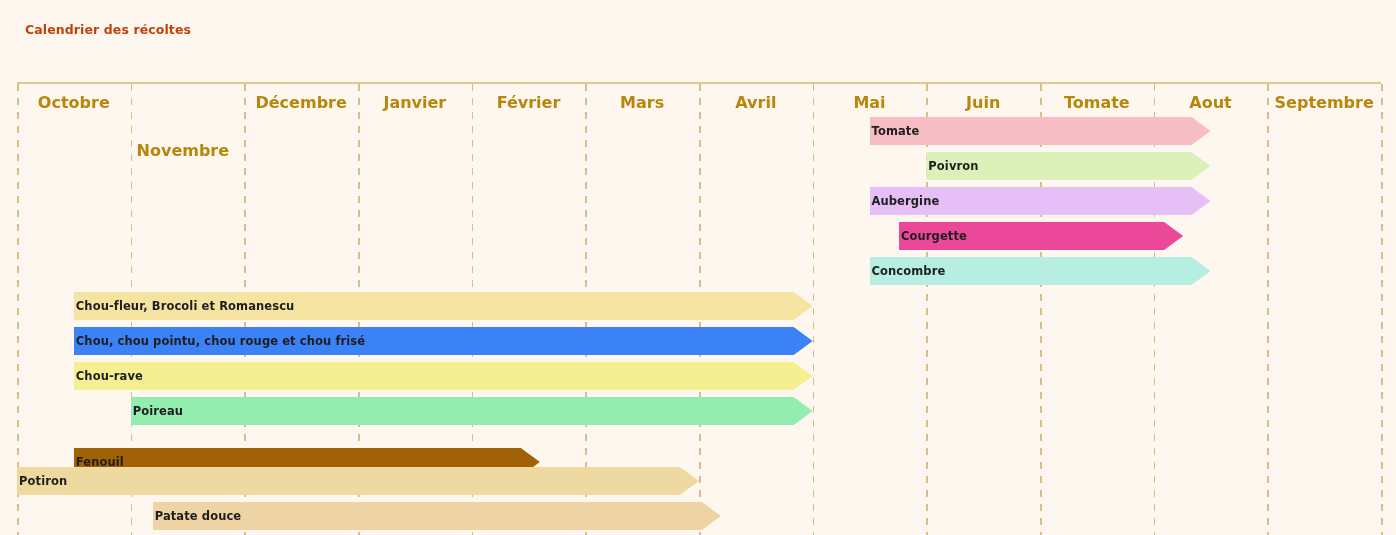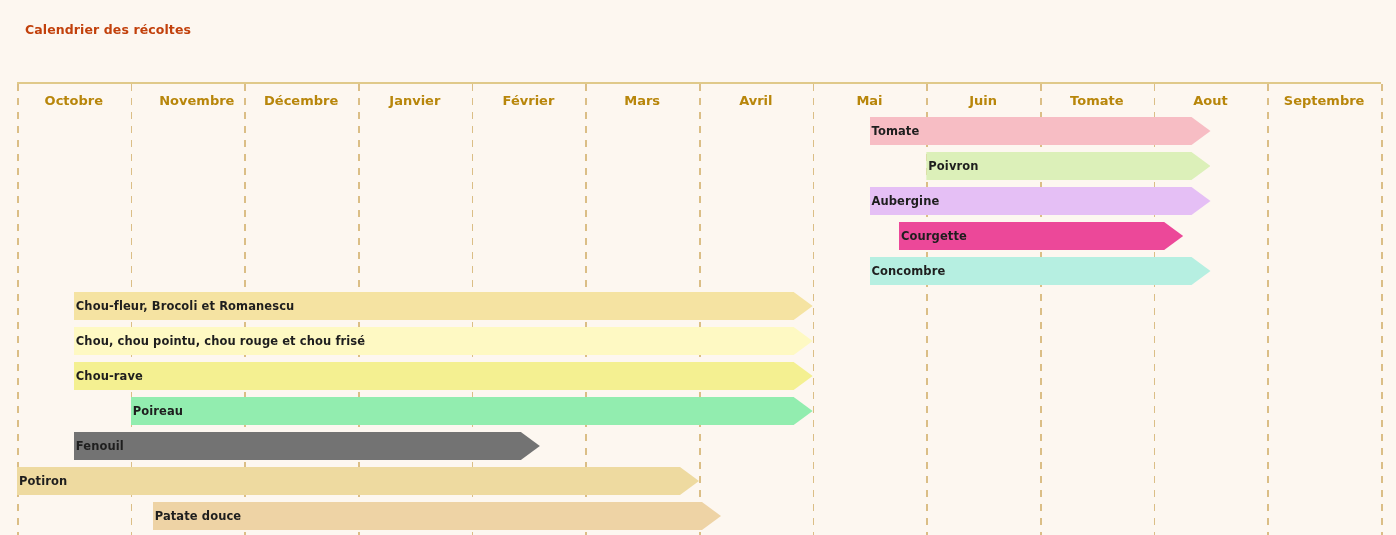--- a/index.html
+++ b/index.html
@@ -48,21 +48,21 @@
     left: 0;
     top: 0;
     width: 1364px;
     height: 2px;
     background: #E0C98A;
   }
 
   .month-label {
     position: absolute;
     top: 11px;
-    font-size: 13px;
+    font-size: 16px;
     font-weight: bold;
     color: #B8860B;
     text-align: center;
     white-space: nowrap;
   }
 
   .gridline {
     position: absolute;
     top: 2px;
     width: 1.6px;
@@ -111,21 +111,21 @@
         <div class="gridline" style="left: 682px;"></div>
         <div class="gridline" style="left: 795.667px;"></div>
         <div class="gridline" style="left: 909.333px;"></div>
         <div class="gridline" style="left: 1023px;"></div>
         <div class="gridline" style="left: 1136.67px;"></div>
         <div class="gridline" style="left: 1250.33px;"></div>
         <div class="gridline" style="left: 1364px;"></div>
       </div>
     <div id="month-labels">
         <div class="month-label" style="left: 0px; width: 113.667px;">Octobre</div>
-        <div class="month-label" style="left: 123px; width: 113.667px;">Novembre</div>
+        <div class="month-label" style="left: 109px; width: 113.667px; margin-top: 48px;">Novembre</div>
         <div class="month-label" style="left: 227.333px; width: 113.667px;">Décembre</div>
         <div class="month-label" style="left: 341px; width: 113.667px;">Janvier</div>
         <div class="month-label" style="left: 454.667px; width: 113.667px;">Février</div>
         <div class="month-label" style="left: 568.333px; width: 113.667px;">Mars</div>
         <div class="month-label" style="left: 682px; width: 113.667px;">Avril</div>
         <div class="month-label" style="left: 795.667px; width: 113.667px;">Mai</div>
         <div class="month-label" style="left: 909.333px; width: 113.667px;">Juin</div>
         <div class="month-label" style="left: 1023px; width: 113.667px;">Tomate</div>
         <div class="month-label" style="left: 1136.67px; width: 113.667px;">Aout</div>
         <div class="month-label" style="left: 1250.33px; width: 113.667px;">Septembre</div>
@@ -142,30 +142,30 @@
         </div>
         <div class="bar" style="left: 882px; width: 284.167px; top: 140px; background: #ec4899;">
           <span class="bar-label">Courgette</span>
         </div>
         <div class="bar" style="left: 852.5px; width: 341px; top: 175px; background: rgb(182, 239, 225);">
           <span class="bar-label">Concombre</span>
         </div>
         <div class="bar" style="left: 56.8333px; width: 738.833px; top: 210px; background: rgb(245, 227, 162);">
           <span class="bar-label">Chou-fleur, Brocoli et Romanescu</span>
         </div>
-        <div class="bar" style="left: 56.8333px; width: 738.833px; top: 245px; background: #fef9c3; text-align: center;">
+        <div class="bar" style="left: 56.8333px; width: 738.833px; top: 245px; background: #3b82f6; text-align: center;">
           <span class="bar-label">Chou, chou pointu, chou rouge et chou frisé</span>
         </div>
         <div class="bar" style="left: 56.8333px; width: 738.833px; top: 280px; background: rgb(244, 240, 145); text-align: center;">
           <span class="bar-label">Chou-rave</span>
         </div>
         <div class="bar" style="left: 113.667px; width: 682px; top: 315px; background: rgb(146, 237, 175);">
           <span class="bar-label">Poireau</span>
         </div>
-        <div class="bar" style="left: 56.8333px; width: 466.033px; top: 350px; background: #737373;">
+        <div class="bar" style="left: 56.8333px; width: 466.033px; top: 366px; background: #a16207;">
           <span class="bar-label">Fenouil</span>
         </div>
         <div class="bar" style="left: 0px; width: 682px; top: 385px; background: rgb(238, 218, 160);">
           <span class="bar-label">Potiron</span>
         </div>
         <div class="bar" style="left: 113.667px; width: 568.333px; top: 420px; background: rgb(238, 211, 165); margin-left: 22px;">
           <span class="bar-label">Patate douce</span>
         </div>
       </div>
   </div>

